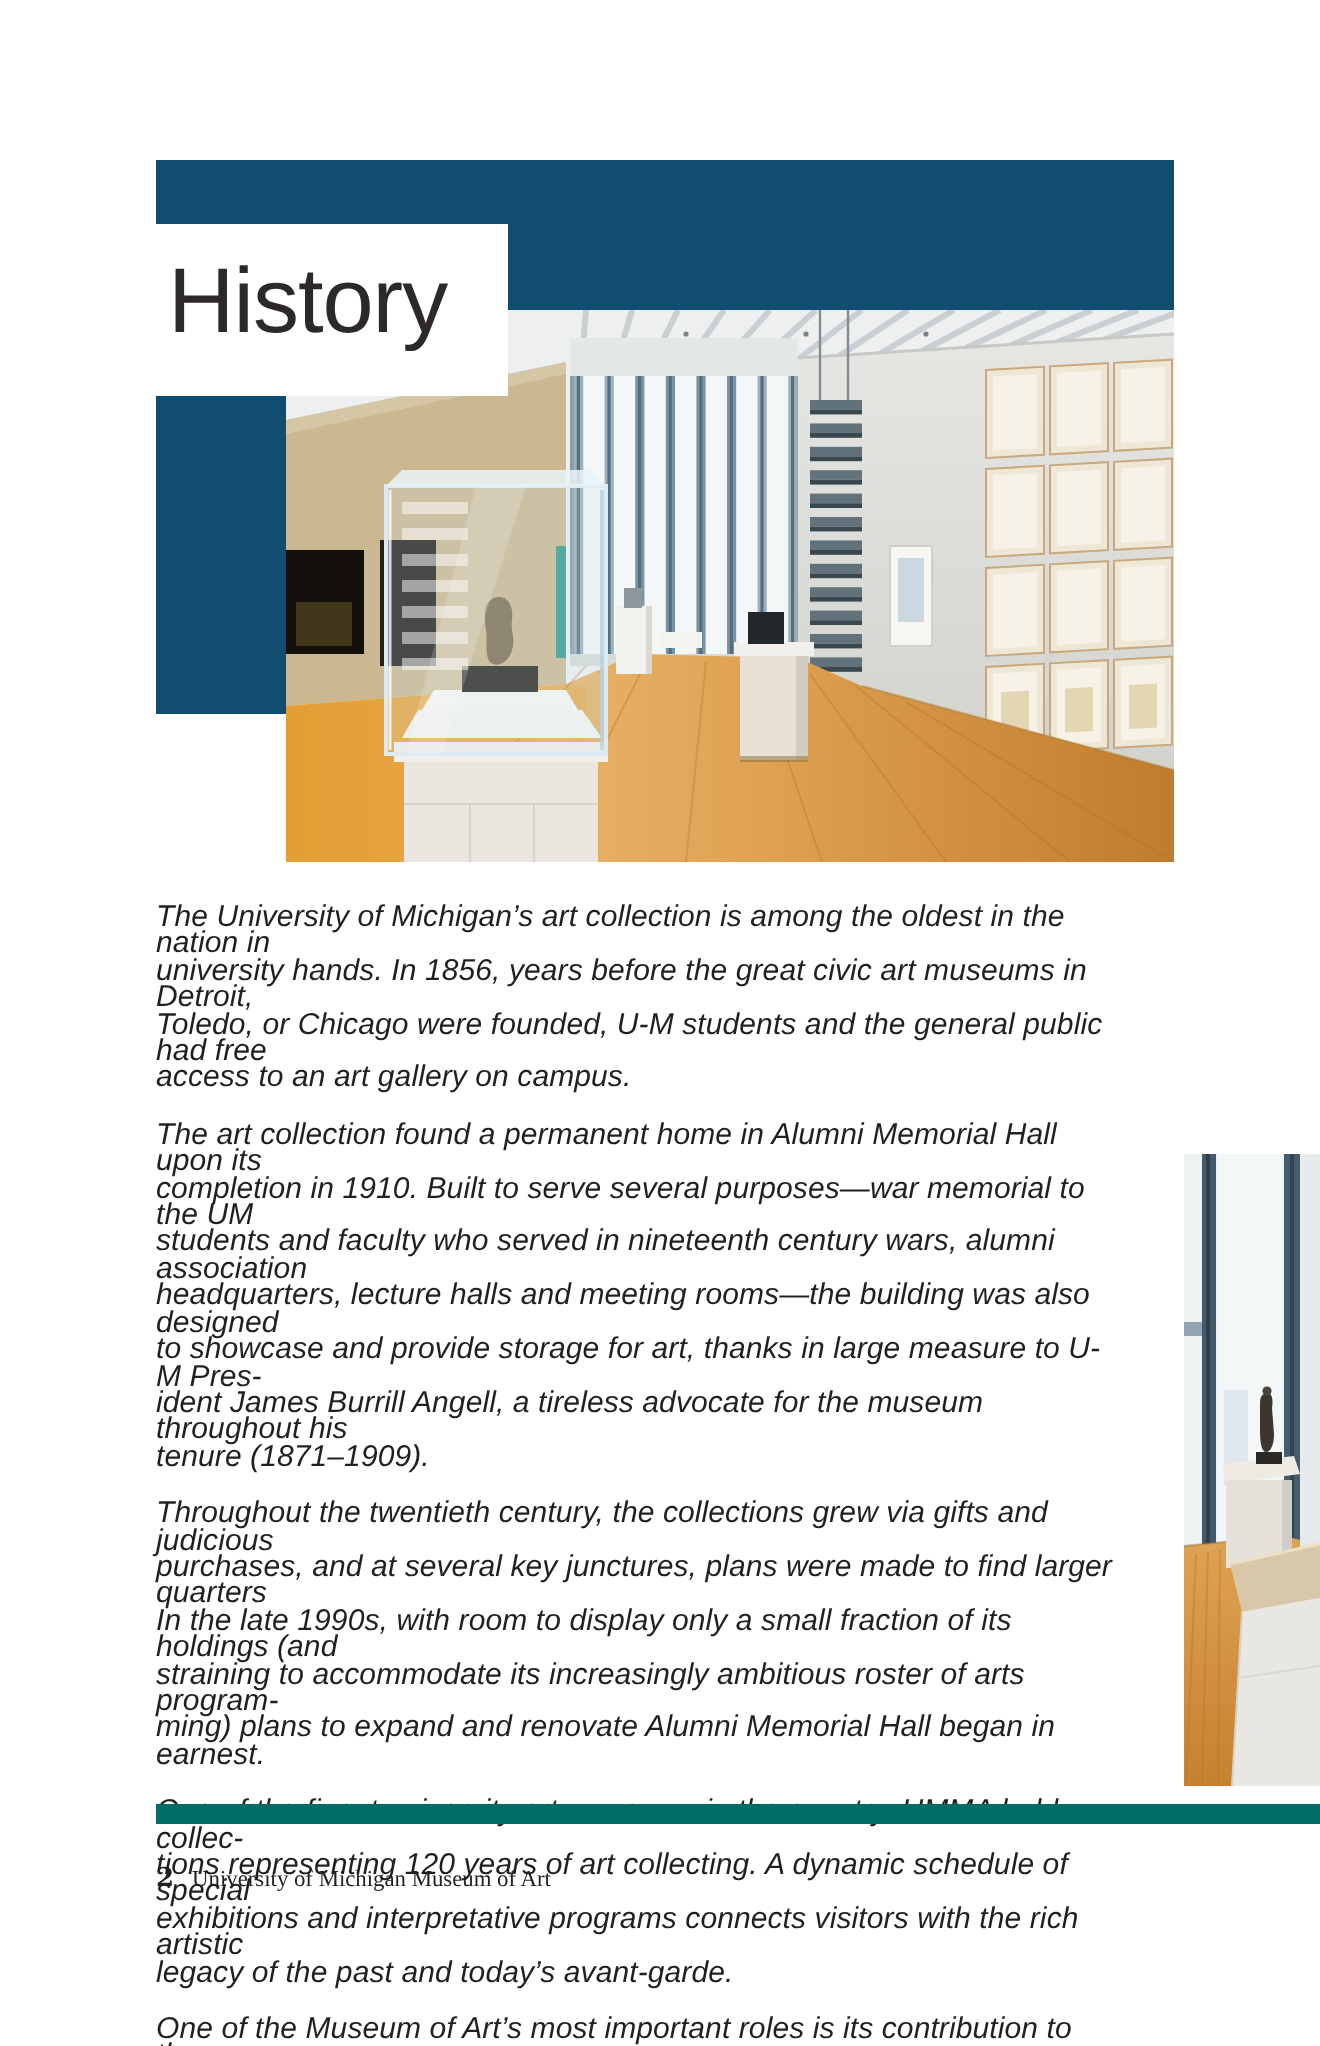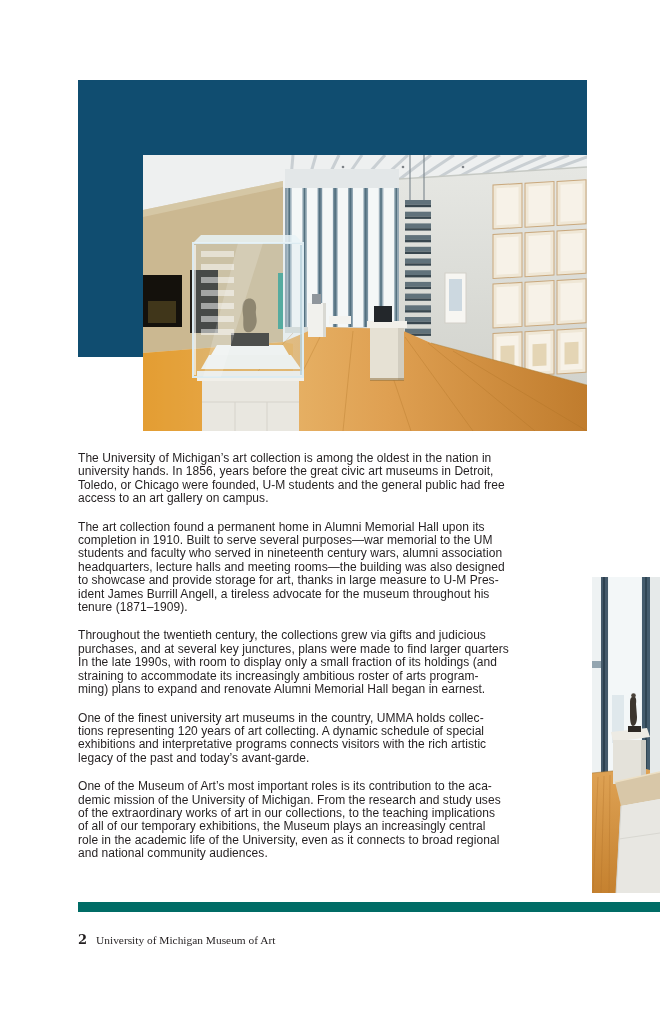--- a/index.html
+++ b/index.html
@@ -12,21 +12,21 @@
   .photo-main{position:absolute;left:143px;top:155px;width:444px;height:276px;display:block;}
   .photo-right{position:absolute;left:592px;top:577px;width:68px;height:316px;display:block;}
   .title-box{position:absolute;left:77px;top:112px;width:177px;height:86px;background:#ffffff;}
   .title-text{
     position:absolute;left:7px;top:12px;margin:0;font-weight:400;
     font-size:46px;line-height:1.15;letter-spacing:-0.5px;color:var(--title_text,#2c282c);
   }
   .body-text{position:absolute;left:78px;top:452px;width:478px;}
   .para{
     margin:0 0 15px 0;white-space:pre-line;
-    font-size:12px;line-height:13.4px;letter-spacing:0.05px;color:var(--body_text,#231f20);
+    font-size:15px;line-height:13.4px;letter-spacing:0.05px;color:var(--body_text,#231f20);font-style:italic;
   }
   .teal-bar{position:absolute;left:78px;top:902px;width:582px;height:10px;background:var(--teal,#006c66);}
   .footer{position:absolute;left:78px;top:932px;display:flex;align-items:baseline;color:var(--body_text,#231f20);}
   .page-num{font-family:"DejaVu Serif",serif;font-weight:700;font-size:13px;}
   .footer-label{font-size:11.4px;margin-left:9px;font-family:Liberation Serif, serif;}
   svg{overflow:hidden;}
 </style>
 </head>
 <body>
 
@@ -219,20 +219,23 @@
         </g>
       <rect x="135" y="118" width="5" height="56" fill="#48a99e" opacity="0.9"></rect>
       <rect x="50" y="88" width="110" height="134" fill="none" stroke="#dcebf1" stroke-width="2"></rect>
       <line x1="52" y1="90" x2="52" y2="220" stroke="#ffffff" stroke-width="1.5" opacity="0.8"></line>
       <line x1="158" y1="90" x2="158" y2="220" stroke="#b9d2dd" stroke-width="2" opacity="0.8"></line>
       <polygon points="50,88 160,88 152,80 58,80" fill="#e9f3f7" opacity="0.85"></polygon>
       <polygon points="95,88 120,88 78,222 60,222" fill="#ffffff" opacity="0.18"></polygon>
     </g>
   </svg>
 
+  <div class="title-box">
+    <h1 class="title-text">History</h1>
+  </div>
 
   <div class="body-text">
       <p class="para">The University of Michigan’s art collection is among the oldest in the nation in
 university hands. In 1856, years before the great civic art museums in Detroit,
 Toledo, or Chicago were founded, U-M students and the general public had free
 access to an art gallery on campus.</p>
       <p class="para">The art collection found a permanent home in Alumni Memorial Hall upon its
 completion in 1910. Built to serve several purposes—war memorial to the UM
 students and faculty who served in nineteenth century wars, alumni association
 headquarters, lecture halls and meeting rooms—the building was also designed

